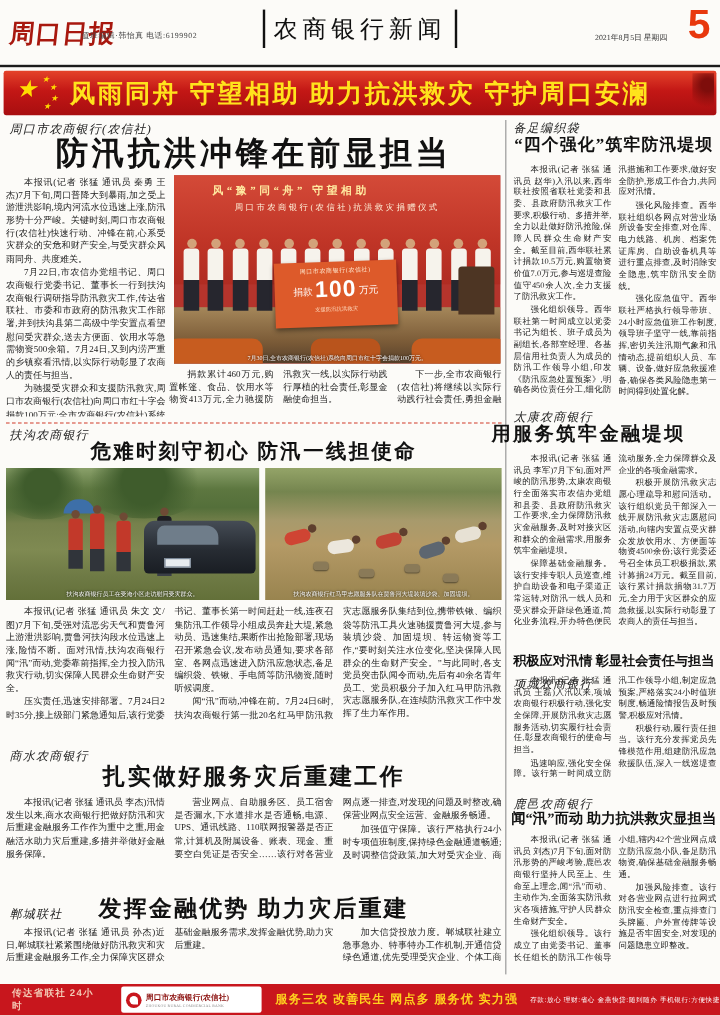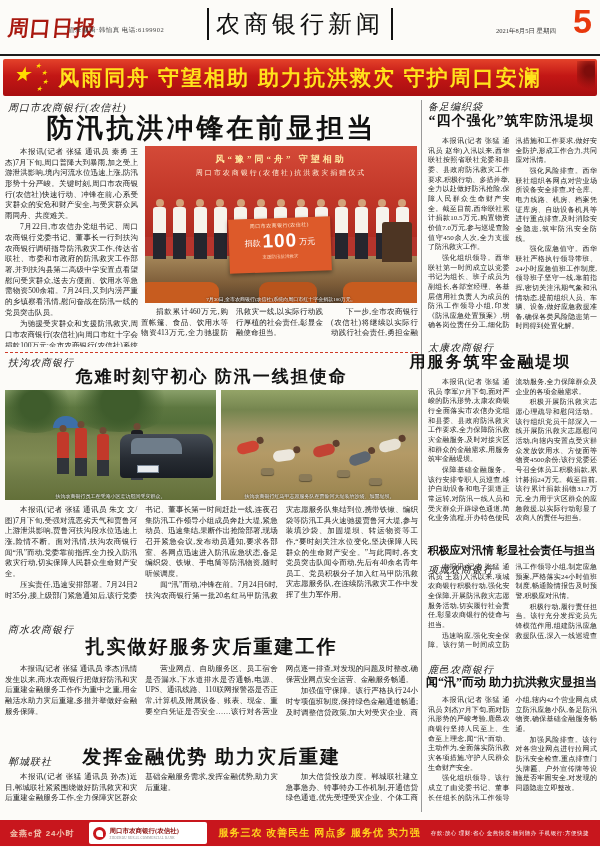--- a/index.html
+++ b/index.html
@@ -6,21 +6,21 @@
   #page{position:relative;width:600px;height:847px;margin:0 auto;background:#fcfbf8;
         overflow:hidden;font-family:"Liberation Serif","DejaVu Serif",serif;color:#1a1a1a;}
   .abs{position:absolute;}
 
   
   .masthead{left:8px;top:14px;font-size:21px;font-weight:bold;color:#a8180f;
             transform:skewX(-6deg);letter-spacing:1px;}
   .editor-line{left:68px;top:26px;font-size:6.5px;color:#444;letter-spacing:.5px;}
   .section-head{left:0;right:0;top:8px;display:flex;justify-content:center;align-items:center;gap:7px;}
   .section-bar{width:2px;height:32px;background:#111;}
-  .section-title{font-size:24px;letter-spacing:4px;color:#111;}
+  .section-title{font-size:20px;letter-spacing:4px;color:#111;}
   .date-line{right:44px;top:27px;font-size:6.5px;color:#333;}
   .page-num{right:8px;top:2px;font-size:34px;font-weight:bold;color:#e8380d;
             font-family:"Liberation Sans",sans-serif;}
   .head-rule{left:0;right:0;top:54px;height:2px;background:#1c1c1c;}
 
   
   .banner{left:3px;right:3px;top:59px;height:37px;border-radius:2px;
           background:linear-gradient(180deg,#e4422a 0%,#c31715 45%,#a80e10 100%);
           display:flex;align-items:center;justify-content:center;}
   .banner-slogan{font-family:"Liberation Sans","DejaVu Sans",sans-serif;font-weight:bold;
@@ -40,22 +40,22 @@
   .cols2{column-count:2;column-gap:6px;font-size:7px;line-height:1.38;}
   .cols3{column-count:3;column-gap:8px;}
   .dash-rule{border-top:1px dashed #cf3a28;}
   .vline{left:421px;top:100px;width:1px;height:712px;background:#999;}
 
   
   .photo{overflow:hidden;}
   .photo-main{left:145px;top:146px;width:272px;height:157px;background:#b5342c;}
   .pm-backdrop{position:absolute;left:0;top:0;right:0;height:58%;
     background:linear-gradient(180deg,#d44a38 0%,#c03527 60%,#b02c22 100%);}
-  .pm-line1{position:absolute;left:0;right:0;top:7px;text-align:center;font-size:9px;
-            font-weight:bold;color:#ffe9a0;letter-spacing:3px;}
+  .pm-line1{position:absolute;left:0;right:0;top:7px;text-align:left;font-size:9px;
+            font-weight:bold;color:#ffe9a0;letter-spacing:3px;padding-left:32px;}
   .pm-line2{position:absolute;left:0;right:0;top:22px;text-align:center;font-size:7px;
             color:#fff0d8;letter-spacing:2px;}
   .pm-floor{position:absolute;left:0;right:0;bottom:0;height:30%;
     background:linear-gradient(180deg,#a5875a 0%,#7c5c38 60%,#57402a 100%);}
   .pm-people{position:absolute;left:3%;right:3%;top:34%;display:flex;justify-content:space-between;}
   .person{position:relative;width:13px;height:52px;border-radius:3px 3px 0 0;margin-top:8px;
           background:linear-gradient(180deg,#f6f3ec 0 50%,#26262e 50% 100%);}
   .person::before{content:"";position:absolute;top:-8px;left:50%;transform:translateX(-50%);
                   width:8px;height:8px;border-radius:50%;background:#d3a27a;}
   .pm-check{position:absolute;left:31%;top:46%;width:102px;height:54px;background:#dd5a2a;
@@ -148,21 +148,21 @@
     </span>
     <span class="banner-slogan">风雨同舟 守望相助 助力抗洪救灾 守护周口安澜</span>
     <span class="banner-orn"></span>
   </div>
 
   <div class="abs kicker" style="left:8px;top:101px;">周口市农商银行(农信社)</div>
   <div class="abs headline" style="left:5px;width:413px;top:110px;font-size:27px;letter-spacing:3px;">防汛抗洪冲锋在前显担当</div>
 
   <div class="abs bodytext" style="left:5px;top:147px;width:133px;height:200px;">
     <p>本报讯(记者 张猛 通讯员 秦勇 王杰)7月下旬,周口普降大到暴雨,加之受上游泄洪影响,境内河流水位迅速上涨,防汛形势十分严峻。关键时刻,周口市农商银行(农信社)快速行动、冲锋在前,心系受灾群众的安危和财产安全,与受灾群众风雨同舟、共度难关。</p>
-    <p>7月22日,市农信办党组书记、周口农商银行党委书记、董事长一行到扶沟农商银行调研指导防汛救灾工作,传达省联社、市委和市政府的防汛救灾工作部署,并到扶沟县第二高级中学安置点看望慰问受灾群众,送去方便面、饮用水等急需物资500余箱。7月24日,又到内涝严重的乡镇察看汛情,慰问奋战在防汛一线的党员突击队员。</p>
+    <p>7月22日,市农信办党组书记、周口农商银行党委书记、董事长一行到扶沟农商银行调研指导防汛救灾工作,传达省联社、市委和市政府的防汛救灾工作部署,并到扶沟县第二高级中学安置点看望慰问受灾群众,送去方便面、饮用水等急需物资500余箱。7月24日,又到内涝严重的乡镇察看汛情,以实际行动彰显了农商人的责任与担当。</p>
     <p>为驰援受灾群众和支援防汛救灾,周口市农商银行(农信社)向周口市红十字会捐款100万元;全市农商银行(农信社)系统干部职工自发捐款300余万元,购置物资价值460万元,驰援抗洪救灾一线。</p>
   </div>
 
   <div class="abs photo photo-main">
     <div class="pm-backdrop">
       <div class="pm-line1">风“豫”同“舟”  守望相助</div>
       <div class="pm-line2">周口市农商银行(农信社)抗洪救灾捐赠仪式</div>
     </div>
     <div class="pm-floor"></div>
     <div class="pm-people">
@@ -288,21 +288,21 @@
   <div class="abs kicker" style="left:428px;top:663px;">鹿邑农商银行</div>
   <div class="abs headline" style="left:424px;width:175px;top:674px;font-size:12px;letter-spacing:0px;">闻“汛”而动  助力抗洪救灾显担当</div>
   <div class="abs bodytext cols2" style="left:428px;top:696px;width:169px;height:116px;">
     <p>本报讯(记者 张猛 通讯员 刘杰)7月下旬,面对防汛形势的严峻考验,鹿邑农商银行坚持人民至上、生命至上理念,闻“汛”而动、主动作为,全面落实防汛救灾各项措施,守护人民群众生命财产安全。</p>
     <p>强化组织领导。该行成立了由党委书记、董事长任组长的防汛工作领导小组,辖内42个营业网点成立防汛应急小队,备足防汛物资,确保基础金融服务畅通。</p>
     <p>加强风险排查。该行对各营业网点进行拉网式防汛安全检查,重点排查门头牌匾、户外宣传牌等设施是否牢固安全,对发现的问题隐患立即整改。</p>
 
   </div>
 
   <div class="abs footer">
-    <span class="footer-left">金燕e贷 24小时</span>
+    <span class="footer-left">传达省联社 24小时</span>
     <span class="footer-box">
       <span class="logo-circle"></span>
       <span>
         <div class="bank-cn">周口市农商银行(农信社)</div>
         <div class="bank-en">ZHOUKOU RURAL COMMERCIAL BANK</div>
       </span>
     </span>
     <span class="footer-slogan">服务三农 改善民生 网点多 服务优 实力强</span>
     <span class="footer-right">存款:放心  理财:省心  金燕快贷:随到随办  手机银行:方便快捷</span>
   </div>

